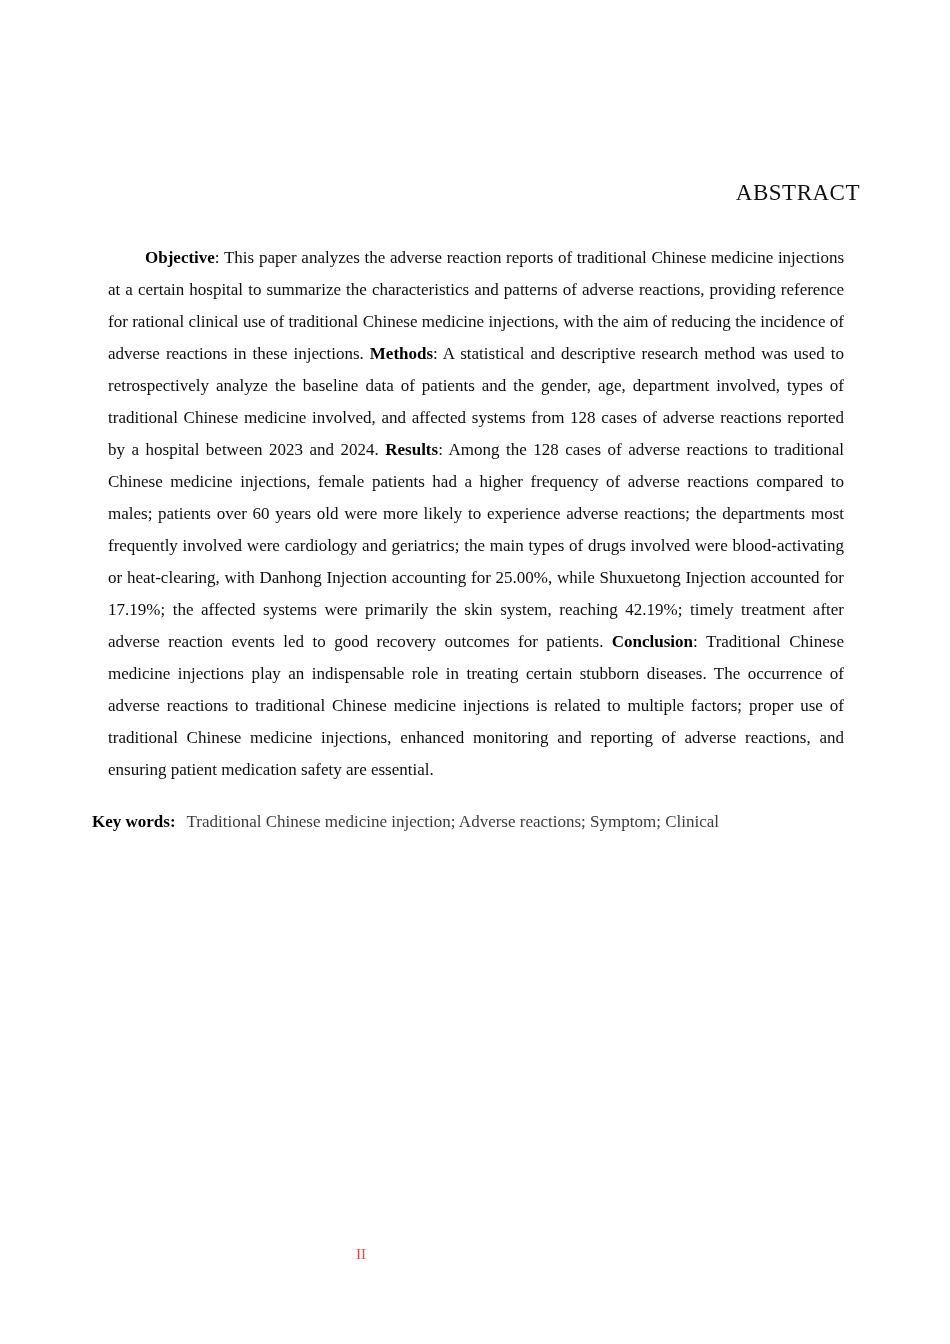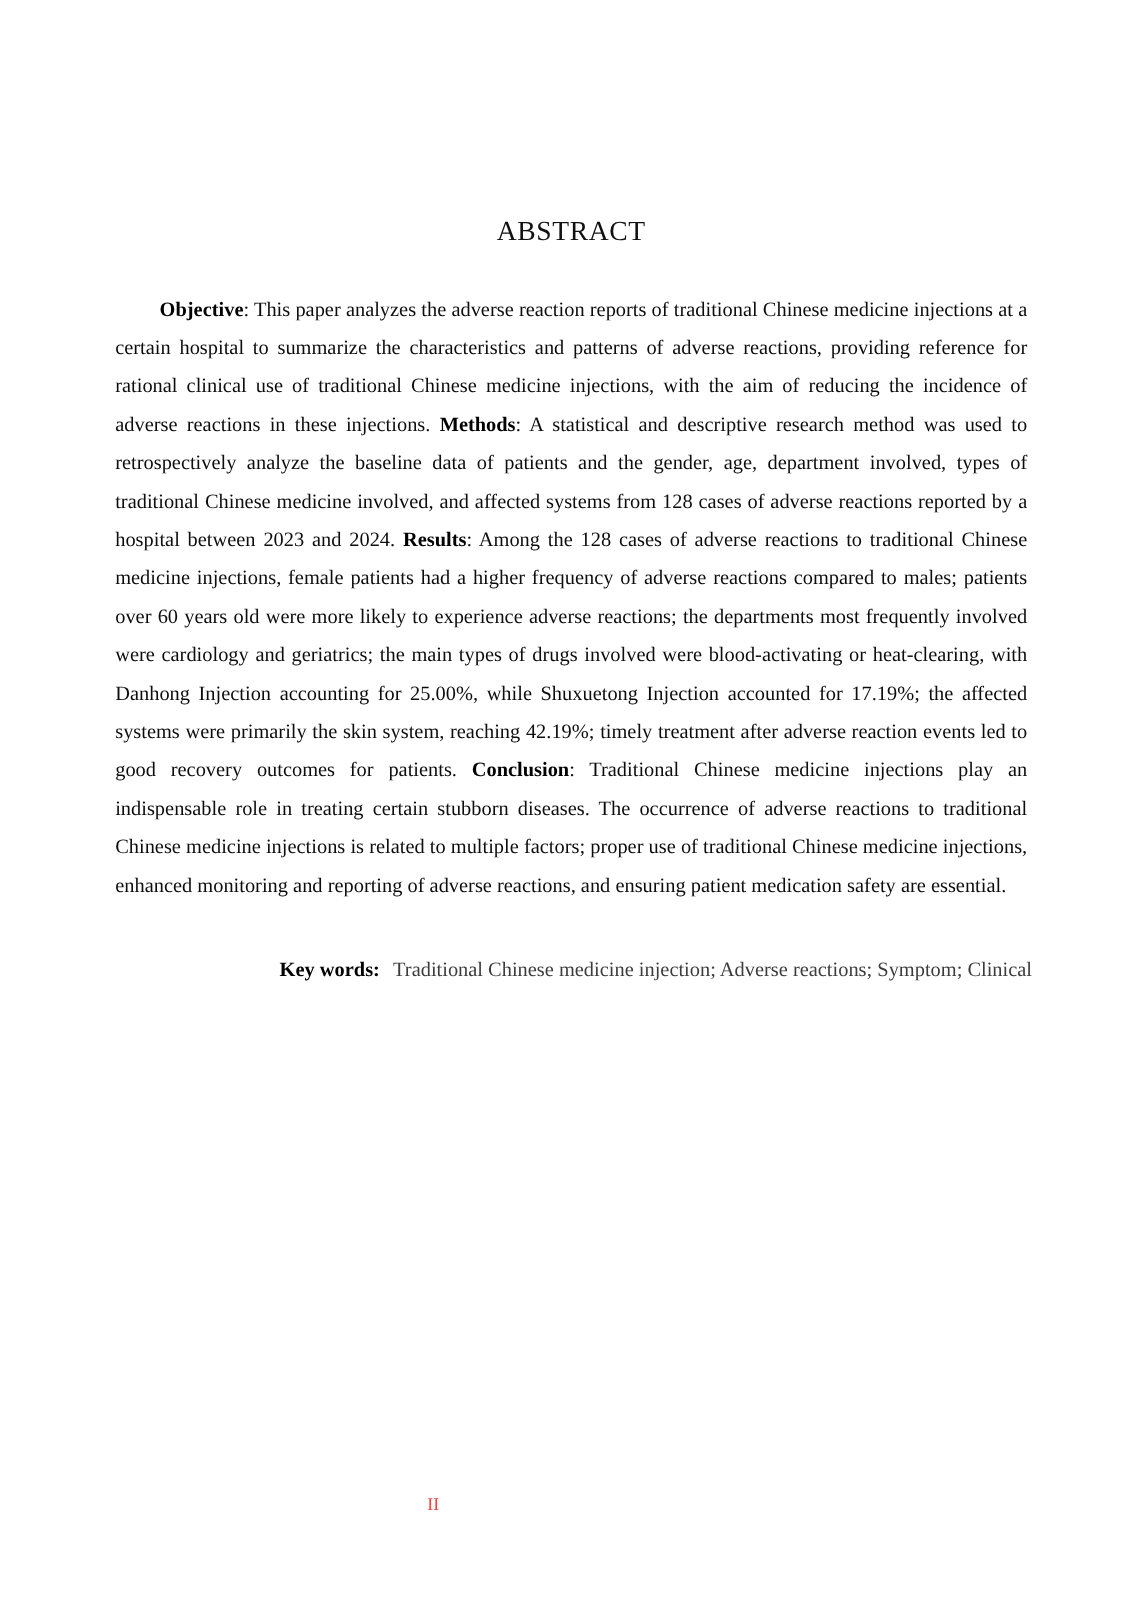--- a/index.html
+++ b/index.html
@@ -17,43 +17,43 @@
   }
   .page {
     position: relative;
     width: 950px;
     height: 1344px;
     box-sizing: border-box;
     padding: 180px 90px 0 92px;
   }
   .title {
     margin: 0 0 36px 0;
-    text-align: center;
+    text-align: right;
     font-size: 23px;
     font-weight: normal;
     letter-spacing: 0.5px;
     color: #111111;
   }
   .abstract-body {
-    margin: 4px;
+    margin: 16px;
     font-size: 17px;
     line-height: 32px;
     text-align: justify;
     text-indent: 37px;
     color: #0d0d0d;
   }
   .abstract-body b {
     font-weight: bold;
     color: #000000;
   }
   .keywords-line {
-    margin: 38px 0 0 0;
+    margin: 20px 0 0 0;
     font-size: 17px;
     line-height: 32px;
-    text-align: right;
+    text-align: left;
   }
   .kw-label {
     font-weight: bold;
     color: #000000;
   }
   .kw-text {
     margin-left: 11px;
     color: #3c3c3c;
   }
   .page-number {

